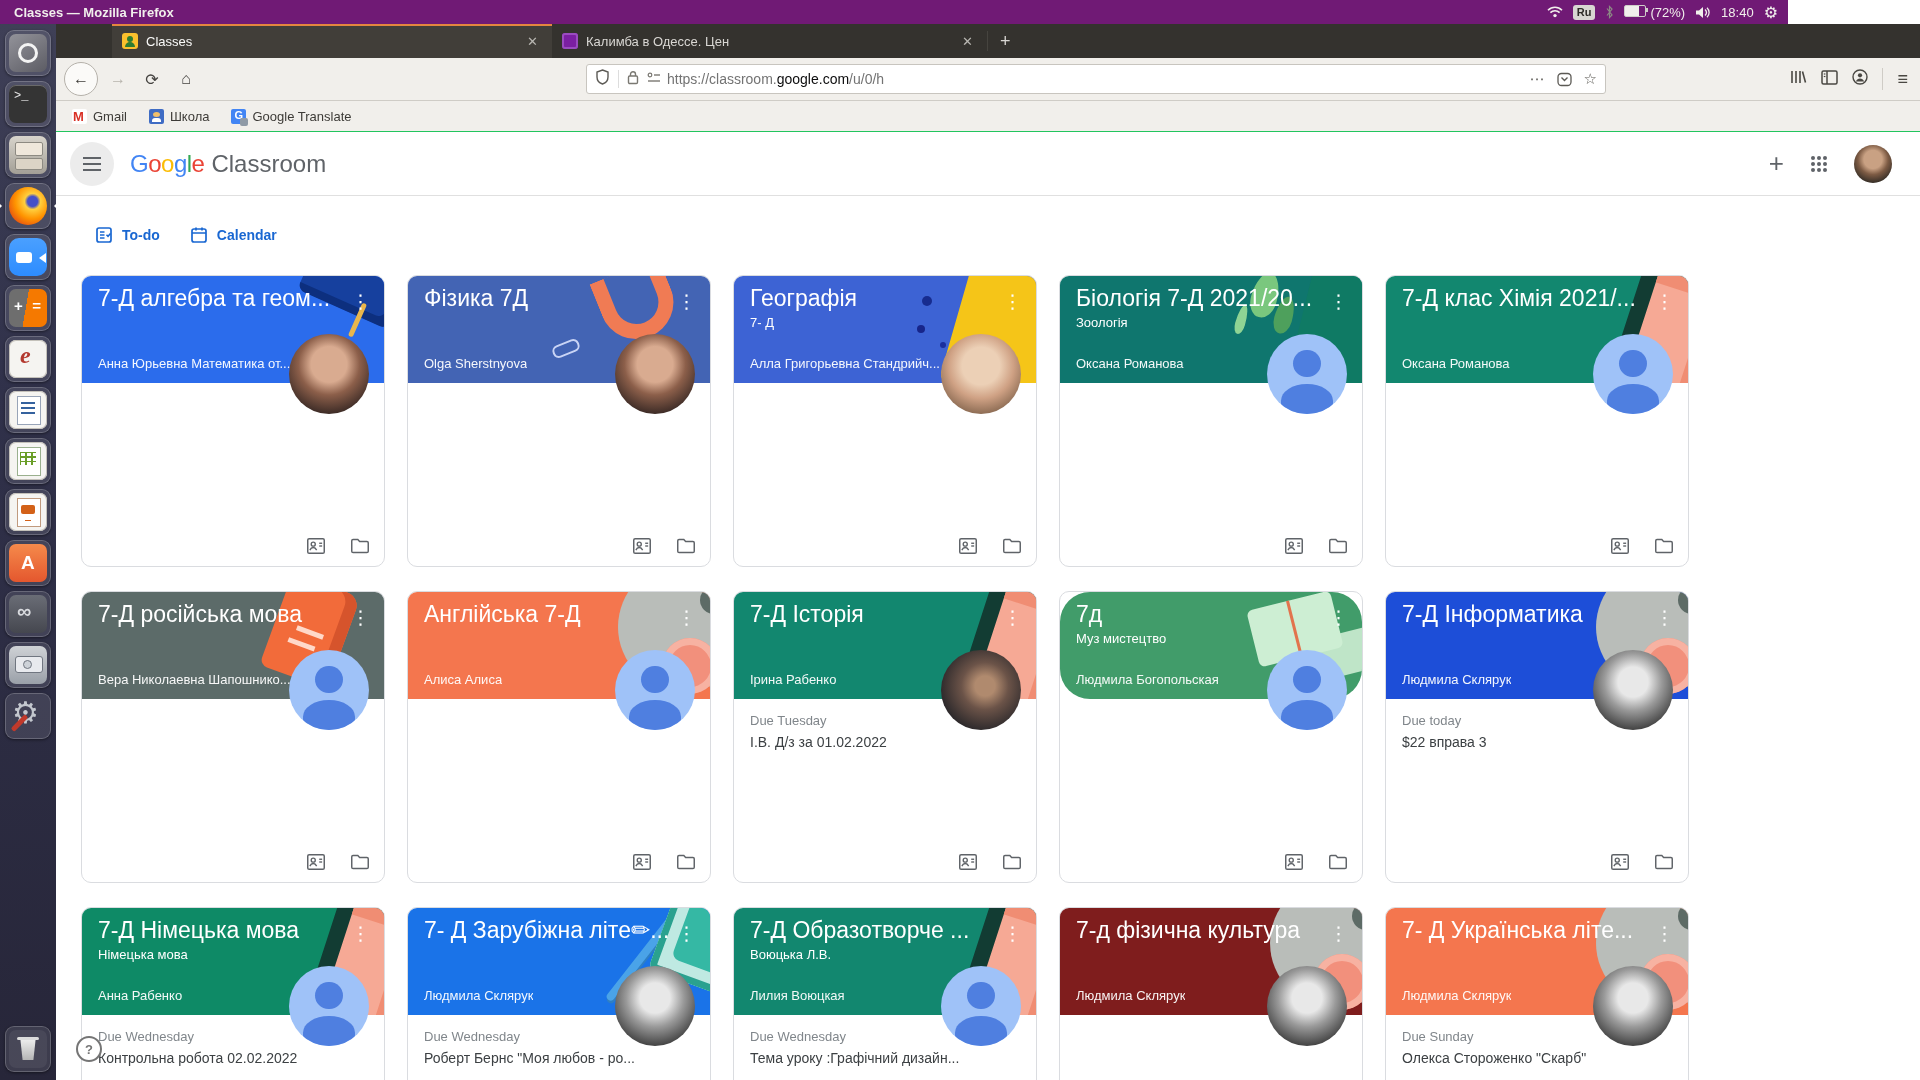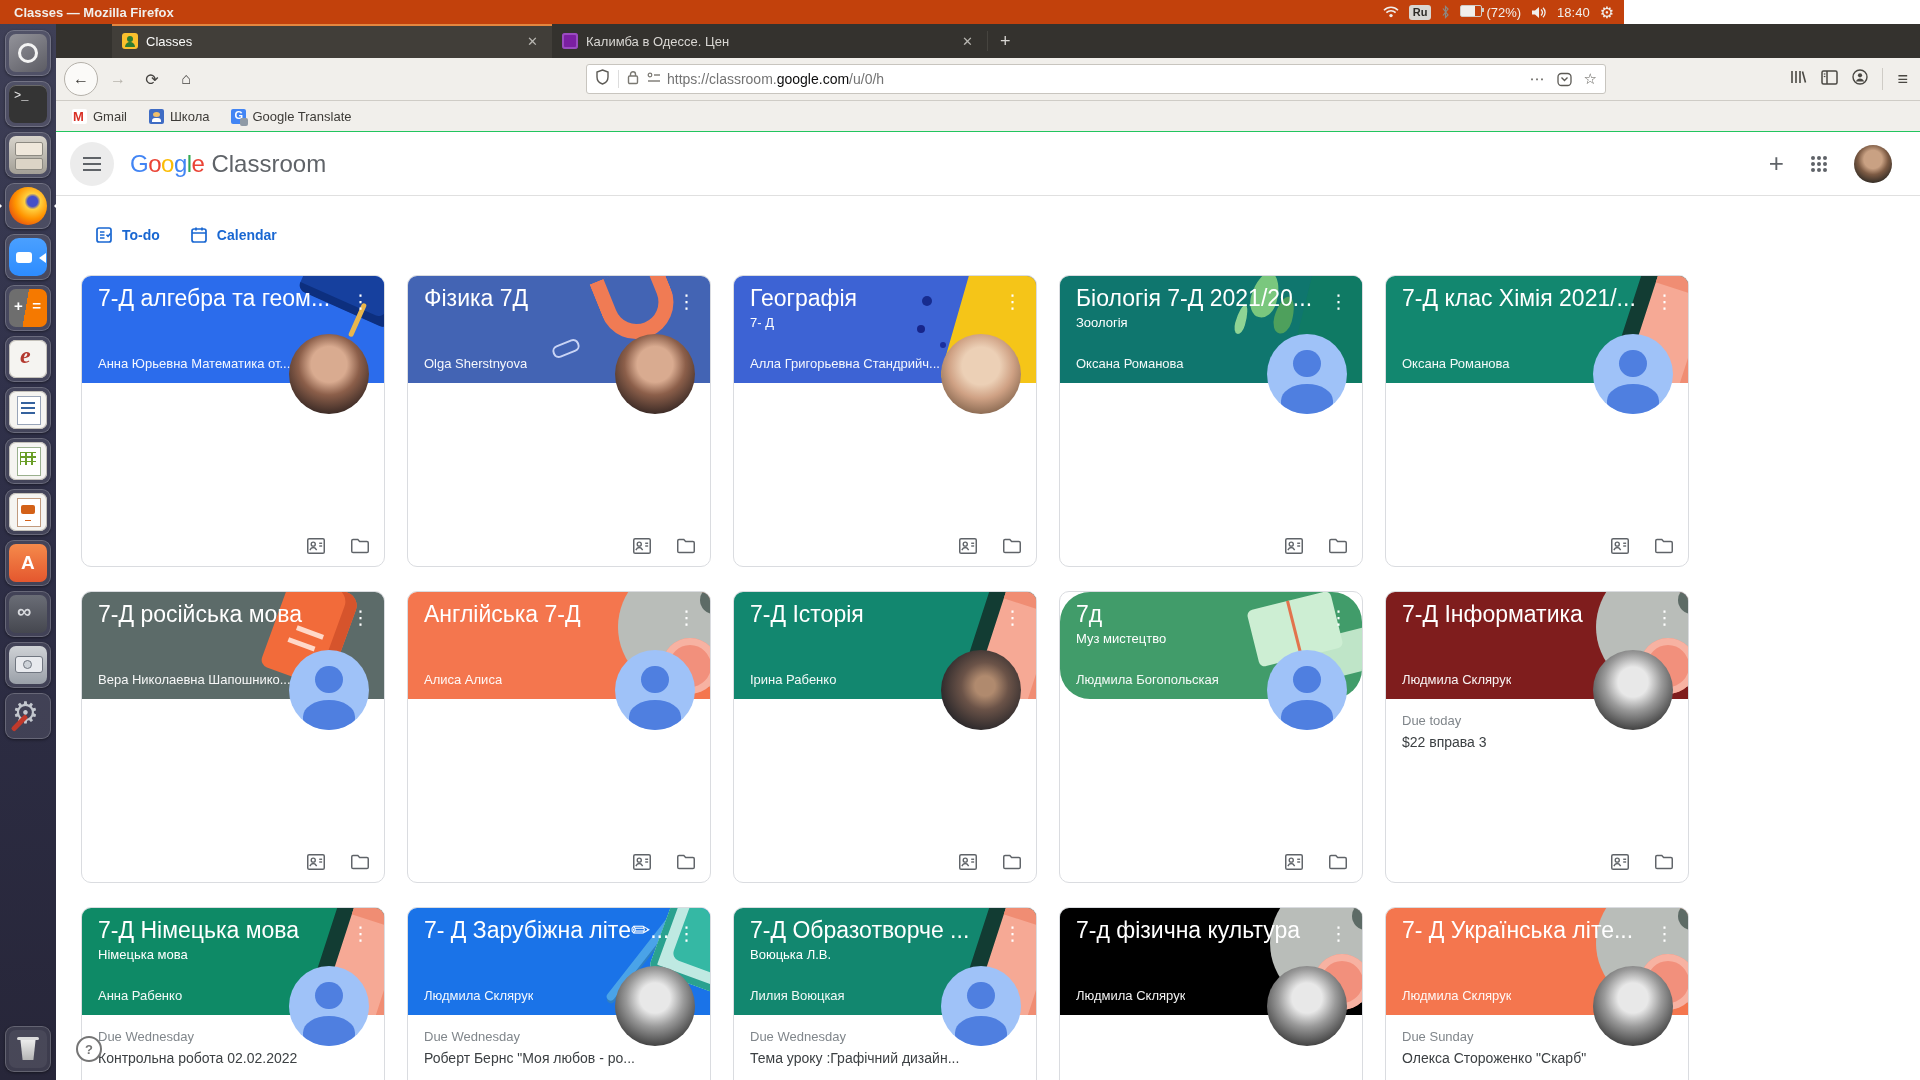--- a/index.html
+++ b/index.html
@@ -2,21 +2,21 @@
 <html><head>
 <meta charset="utf-8">
 <style>
   html,body{margin:0;padding:0}
   body{
     width:1920px;height:1080px;overflow:hidden;position:relative;
     background:#fff;font-family:"Liberation Sans",sans-serif;
     -webkit-font-smoothing:antialiased;
   }
   
-  .sysbar{position:absolute;left:0;top:0;width:1624px;height:24px;background:#c2410c;
+  .sysbar{position:absolute;left:0;top:0;width:1788px;height:24px;background:#701a75;
     display:flex;align-items:center;color:#f1efec;font-size:13px;z-index:50}
   .sysbar .title{font-weight:bold;margin-left:14px}
   .sysbar .spacer{flex:1}
   .sysbar .tray{display:flex;align-items:center;gap:10px;margin-right:10px}
   .tray svg{display:block}
   .kbd-badge{background:#d8d6d2;color:#2d2b27;font-size:11px;font-weight:bold;
     padding:1px 4px;border-radius:3px;line-height:13px}
   .battery{display:flex;align-items:flex-start;gap:4px}
   .batt-shape{width:20px;height:10px;border:1px solid #cfcdc9;border-radius:2px;position:relative;background:linear-gradient(90deg,#f1efec 0 72%,transparent 72%)}
   .batt-shape::after{content:"";position:absolute;right:-3px;top:2px;width:2px;height:4px;background:#cfcdc9}
@@ -614,20 +614,24 @@
   </div>
         <div class="card">
     <div class="card-header" style="background: rgb(18, 135, 111);">
       <div class="card-illustration ill-phone"></div>
       <div class="card-title">7-Д Історія</div>
 
       <div class="card-teacher">Ірина Рабенко</div>
       <button class="card-menu">⋮</button>
     </div>
     <div class="card-avatar avatar-photo-dark"></div>
+    <div class="card-body">
+      <div class="due-label">Due Tuesday</div>
+      <div class="due-text">І.В. Д/з за 01.02.2022</div>
+    </div>
     <div class="card-footer">
       <span class="ficon">
               <svg width="22" height="22" viewBox="0 0 24 24">
                 <rect x="3" y="4" width="18" height="16" rx="1.5" fill="none" stroke="currentColor" stroke-width="1.6"></rect>
                 <circle cx="9" cy="10" r="2.2" fill="none" stroke="currentColor" stroke-width="1.5"></circle>
                 <path d="M5.3 16.5c.9-1.9 2.1-2.8 3.7-2.8s2.8.9 3.7 2.8" fill="none" stroke="currentColor" stroke-width="1.5"></path>
                 <line x1="15.5" y1="9" x2="18.7" y2="9" stroke="currentColor" stroke-width="1.5"></line>
                 <line x1="15.5" y1="12" x2="18.7" y2="12" stroke="currentColor" stroke-width="1.5"></line>
               </svg>
             </span>
@@ -662,21 +666,21 @@
               </svg>
             </span>
       <span class="ficon">
               <svg width="22" height="22" viewBox="0 0 24 24">
                 <path d="M3 6.2c0-.8.6-1.4 1.4-1.4h5.2l2 2.2h8a1.4 1.4 0 0 1 1.4 1.4v9.4a1.4 1.4 0 0 1-1.4 1.4H4.4A1.4 1.4 0 0 1 3 17.8z" fill="none" stroke="currentColor" stroke-width="1.6"></path>
               </svg>
             </span>
     </div>
   </div>
         <div class="card">
-    <div class="card-header" style="background: #7f1d1d;">
+    <div class="card-header" style="background: #1d4ed8;">
       <div class="card-illustration ill-breakfast"></div>
       <div class="card-title">7-Д Інформатика</div>
 
       <div class="card-teacher">Людмила Склярук</div>
       <button class="card-menu">⋮</button>
     </div>
     <div class="card-avatar avatar-photo-bw"></div>
     <div class="card-body">
       <div class="due-label">Due today</div>
       <div class="due-text">$22 вправа 3</div>
@@ -737,21 +741,21 @@
       <button class="card-menu">⋮</button>
     </div>
     <div class="card-avatar avatar-default"></div>
     <div class="card-body">
       <div class="due-label">Due Wednesday</div>
       <div class="due-text">Тема уроку :Графічний дизайн...</div>
     </div>
 
   </div>
         <div class="card">
-    <div class="card-header" style="background: #000000;">
+    <div class="card-header" style="background: #7f1d1d;">
       <div class="card-illustration ill-breakfast"></div>
       <div class="card-title">7-д фізична культура</div>
 
       <div class="card-teacher">Людмила Склярук</div>
       <button class="card-menu">⋮</button>
     </div>
     <div class="card-avatar avatar-photo-bw"></div>
     <div class="card-body">
       
       

